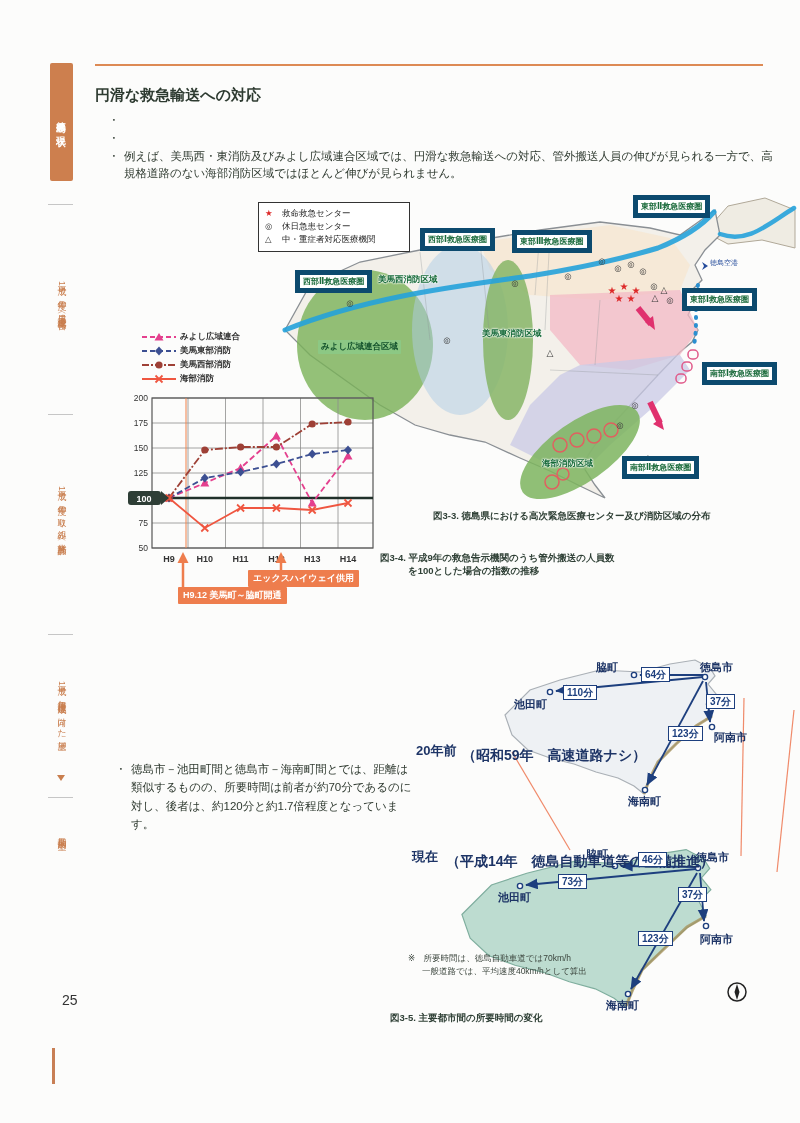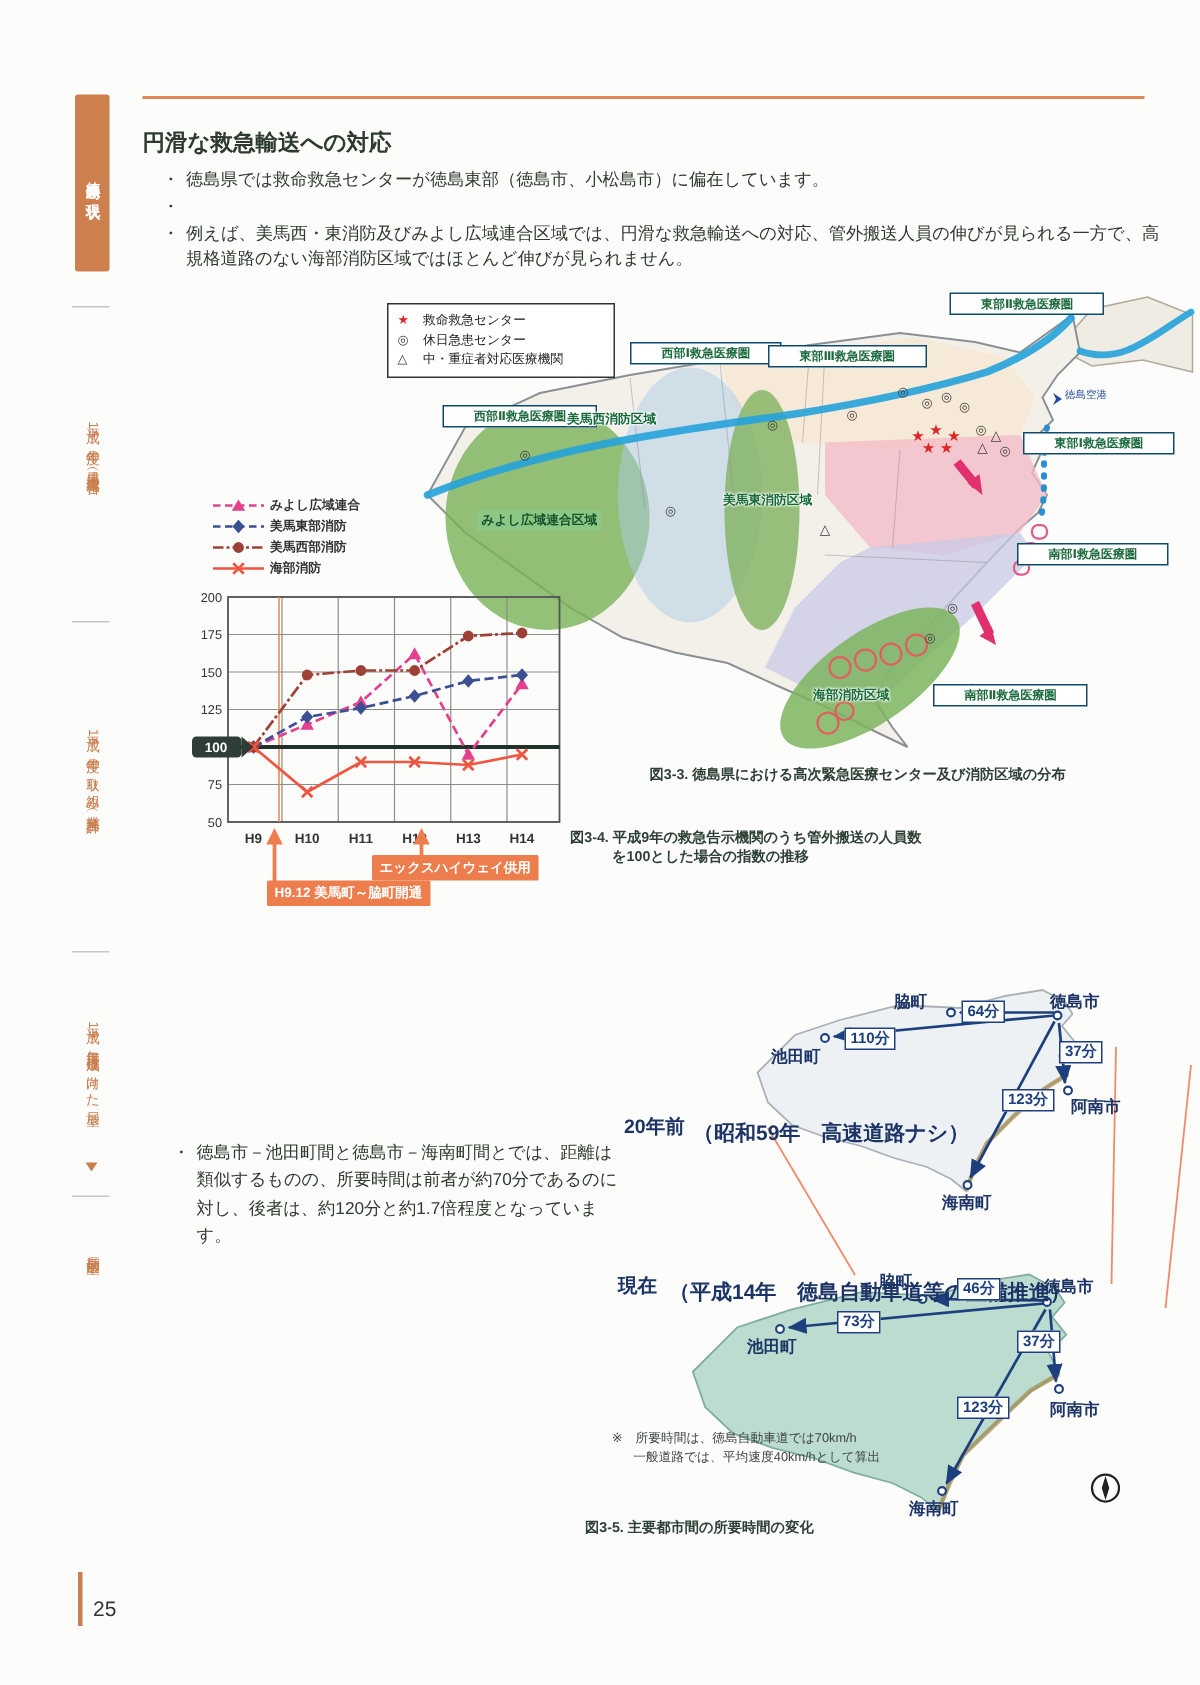--- a/index.html
+++ b/index.html
@@ -14,21 +14,21 @@
   .side-arrow{position:absolute;left:57px;width:0;height:0;border-left:4px solid transparent;
         border-right:4px solid transparent;border-top:6px solid #c97e4e}
   
   .toprule{position:absolute;left:95px;top:64px;width:668px;height:2px;background:#dd8a54}
   .title{position:absolute;left:95px;top:76px;font-size:15px;font-weight:bold;color:#2e3b31}
   .bullets{position:absolute;left:108px;top:112px;width:668px;font-size:11.5px;line-height:1.55;color:#2f3a30}
   .brow{display:flex}
   .brow .bdot{width:16px;flex:none}
   
   .fig33{position:absolute;left:250px;top:190px;width:550px;height:345px}
-  .mlabel{position:absolute;background:#fff;border:1px solid #0c4a6e;padding:1px 20px;
+  .mlabel{position:absolute;background:#fff;border:5px solid #0c4a6e;padding:1px 3px;
           font-size:8px;font-weight:bold;color:#1b6b3c;white-space:nowrap}
   .alabel{position:absolute;font-size:8.5px;font-weight:bold;color:#156a38;white-space:nowrap;
           text-shadow:0 0 2px #fff,0 0 2px #fff,0 0 2px #fff}
   .miyoshi{position:absolute;background:#8cc884;color:#14532d;font-size:8.5px;font-weight:bold;
            padding:1px 3px;white-space:nowrap;border-radius:1px}
   .airport{position:absolute;font-size:7px;color:#234a9a;white-space:nowrap}
   .maplegend{position:absolute;left:8px;top:12px;width:138px;background:#fff;border:1.5px solid #333;
              padding:4px 6px;font-size:8.5px;color:#222;line-height:1.55}
   .maplegend .lrow{display:flex;align-items:center;gap:5px;white-space:nowrap}
   .cap{font-size:9.5px;font-weight:bold;color:#2f4036;white-space:nowrap}
@@ -42,21 +42,21 @@
   
   .fig35{position:absolute;left:400px;top:640px;width:400px;height:380px}
   .town{position:absolute;font-size:11px;font-weight:bold;color:#1d3466;white-space:nowrap}
   .tbox{position:absolute;background:#fff;border:1.5px solid #1d3f7e;color:#1d3f7e;font-size:10px;
         font-weight:bold;text-align:center;padding:0 3px;line-height:13px;white-space:nowrap}
   .eratitle{position:absolute;font-size:13px;font-weight:bold;color:#1d3466;white-space:nowrap}
   .erasub{position:absolute;font-size:14px;font-weight:bold;color:#1d3466;white-space:nowrap}
   .mapnote{position:absolute;font-size:8.5px;color:#3a443c;white-space:nowrap;line-height:1.5}
   .para{position:absolute;left:115px;top:760px;width:302px;font-size:11.5px;line-height:1.6;color:#2f3a30;display:flex}
   .pagenum-bar{position:absolute;left:52px;top:1048px;width:3px;height:36px;background:#c87f55}
-  .pagenum{position:absolute;left:62px;top:1064px;font-size:14px;color:#333}
+  .pagenum{position:absolute;left:62px;top:992px;font-size:14px;color:#333}
 </style>
 </head>
 <body>
 
 <div id="sidebar">
     <div class="vtab active" style="top: 63px; height: 118px;">徳島県の現状</div>
     <div class="vdiv" style="top: 204px;"></div>
     <div class="vtab" style="top: 213px; height: 168px;">平成15年度の成果（達成度報告）</div>
     <div class="vdiv" style="top: 414px;"></div>
     <div class="vtab" style="top: 423px; height: 180px;">平成16年度の取り組み（業務計画）</div>
@@ -65,21 +65,20 @@
     <div class="side-arrow" style="top: 775px;"></div>
     <div class="vdiv" style="top: 797px;"></div>
     <div class="vtab" style="top: 806px; height: 52px;">長期的展望</div>
   </div>
 
 <div class="toprule"></div>
 <h1 class="title">円滑な救急輸送への対応</h1>
 <div class="bullets" id="bullets">
     <div class="brow">
       <span class="bdot">・</span>
-      <span>徳島県では救命救急センターが徳島東部（徳島市、小松島市）に偏在しています。</span>
     </div>
     <div class="brow">
       <span class="bdot">・</span>
     </div>
     <div class="brow">
       <span class="bdot">・</span>
       <span>例えば、美馬西・東消防及びみよし広域連合区域では、円滑な救急輸送への対応、管外搬送人員の伸びが見られる一方で、高規格道路のない海部消防区域ではほとんど伸びが見られません。</span>
     </div>
   </div>
 
@@ -161,21 +160,21 @@
         <span style="color: rgb(58, 58, 58); width: 12px;">△</span>
         <span>中・重症者対応医療機関</span>
       </div>
     </div>
 
   <div class="mlabel" style="left:383px;top:5px">東部Ⅱ救急医療圏</div>
   <div class="mlabel" style="left:170px;top:38px">西部Ⅰ救急医療圏</div>
   <div class="mlabel" style="left:262px;top:40px">東部Ⅲ救急医療圏</div>
   <div class="mlabel" style="left:45px;top:80px">西部Ⅱ救急医療圏</div>
   <div class="mlabel" style="left:432px;top:98px">東部Ⅰ救急医療圏</div>
-  <div class="mlabel" style="left:428px;top:172px">南部Ⅰ救急医療圏</div>
+  <div class="mlabel" style="left:452px;top:172px">南部Ⅰ救急医療圏</div>
   <div class="mlabel" style="left:372px;top:266px">南部Ⅱ救急医療圏</div>
 
   <div class="alabel" style="left:128px;top:84px">美馬西消防区域</div>
   <div class="alabel" style="left:232px;top:138px">美馬東消防区域</div>
   <div class="miyoshi" style="left:68px;top:150px">みよし広域連合区域</div>
   <div class="alabel" style="left:292px;top:268px">海部消防区域</div>
   <div class="airport" style="left:460px;top:68px">徳島空港</div>
 
   <div class="cap" style="position:absolute;left:183px;top:320px">図3-3. 徳島県における高次緊急医療センター及び消防区域の分布</div>
 </div>

